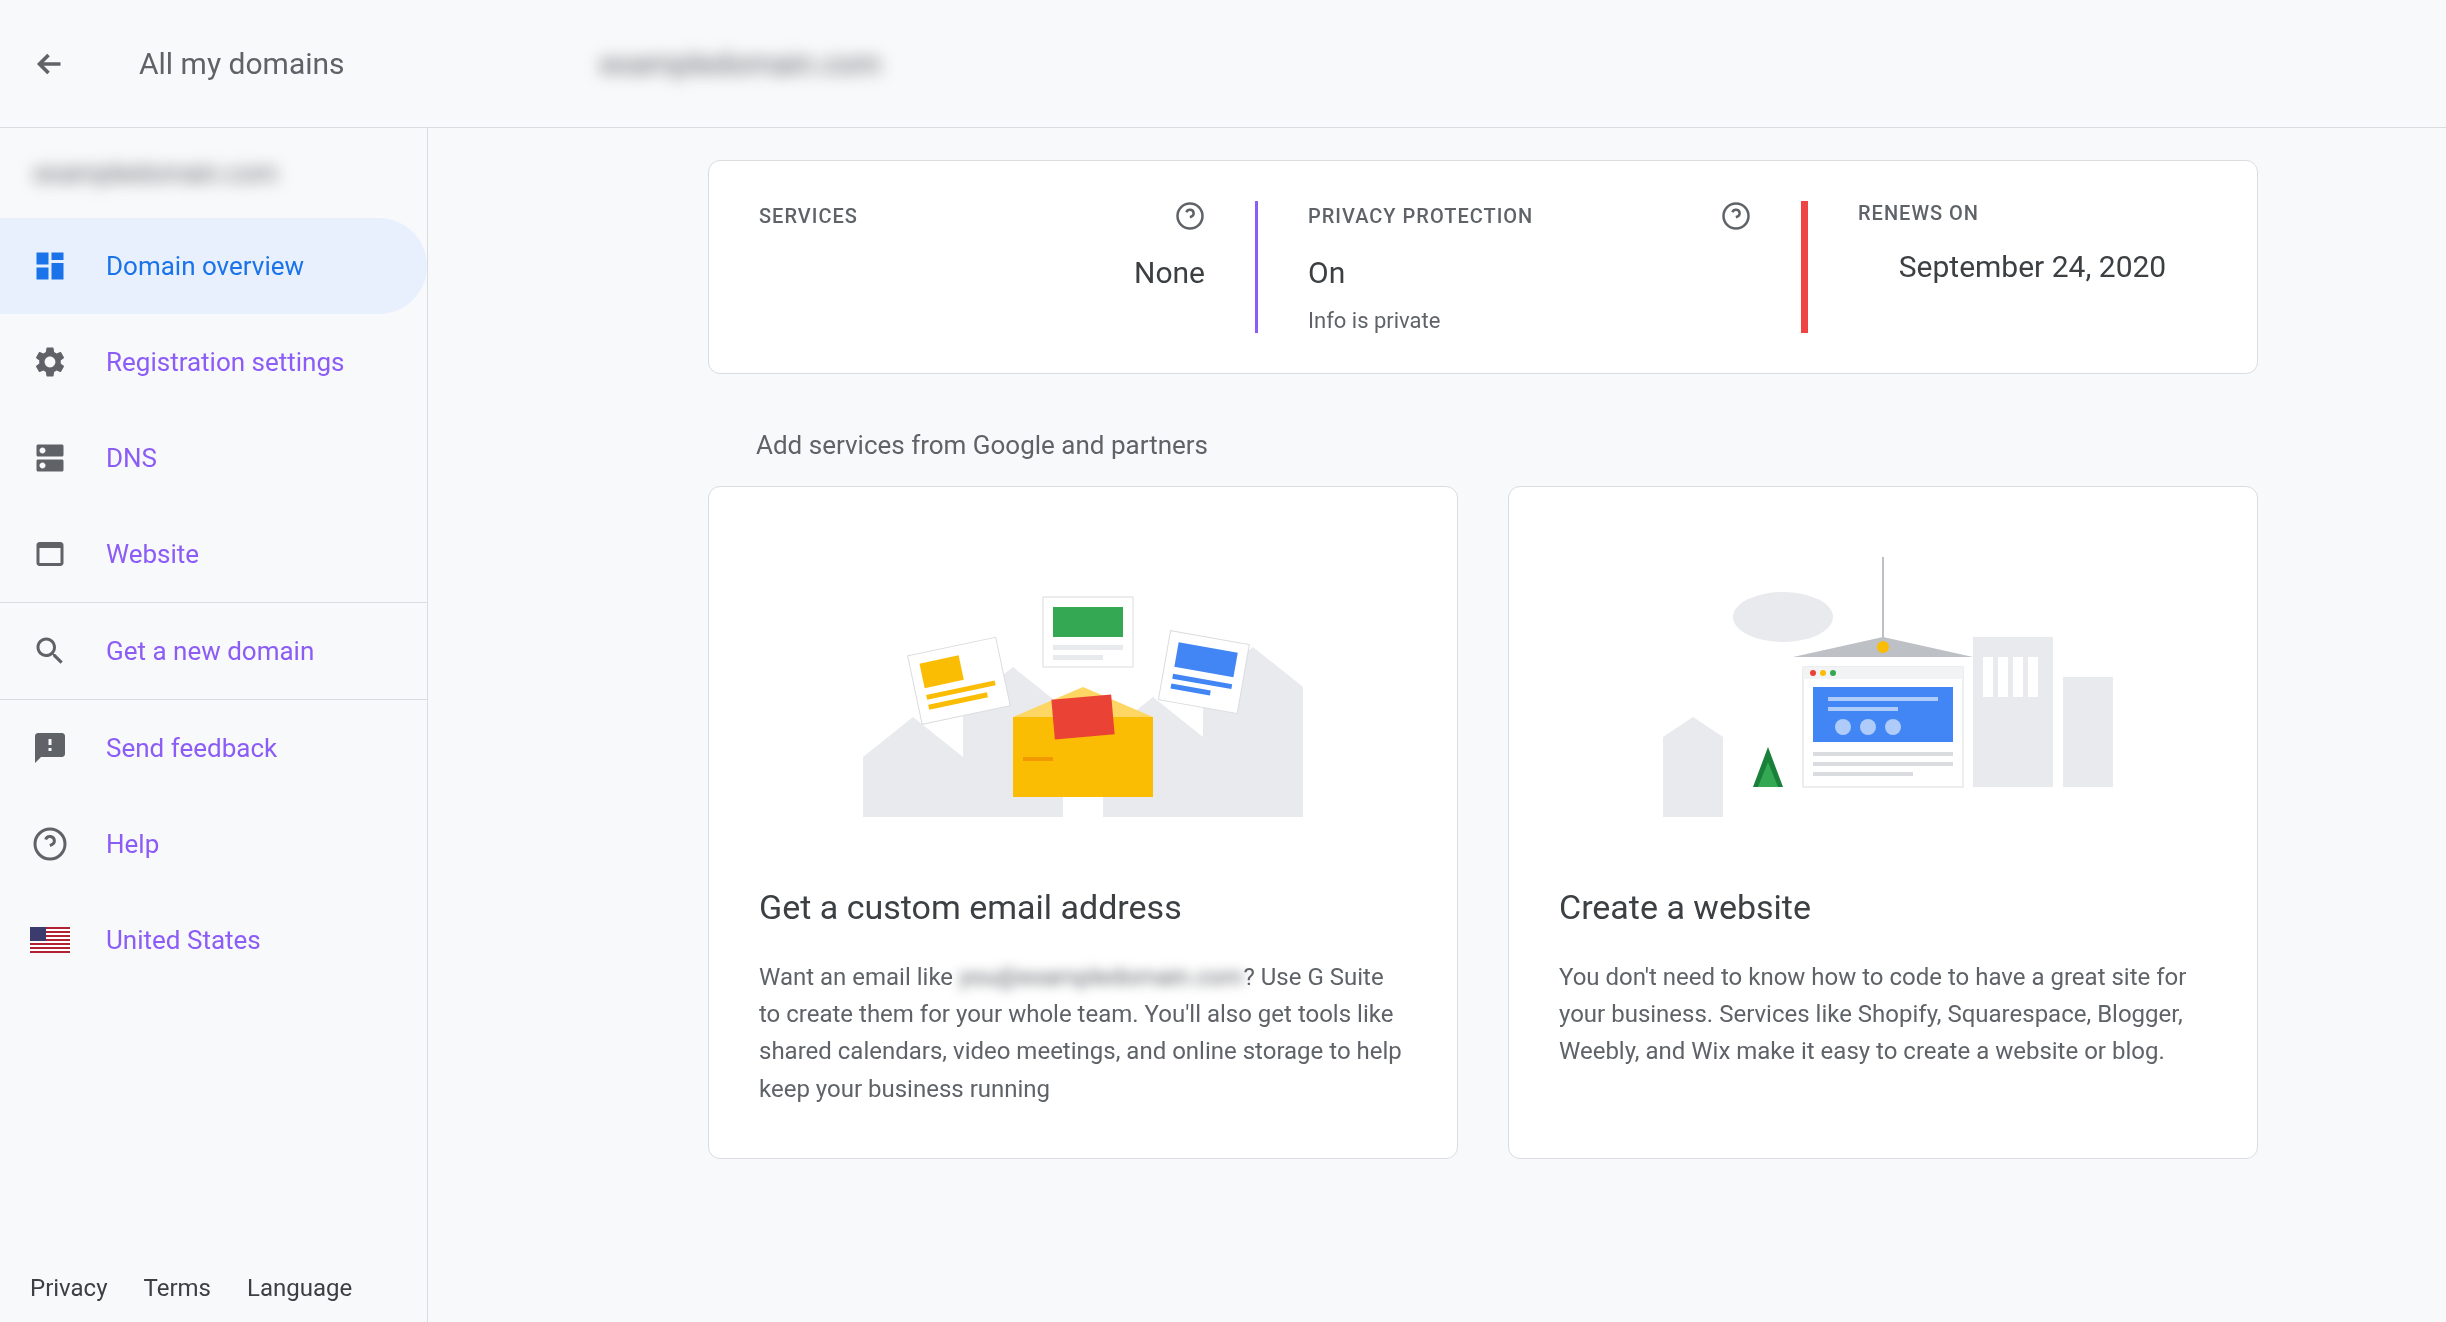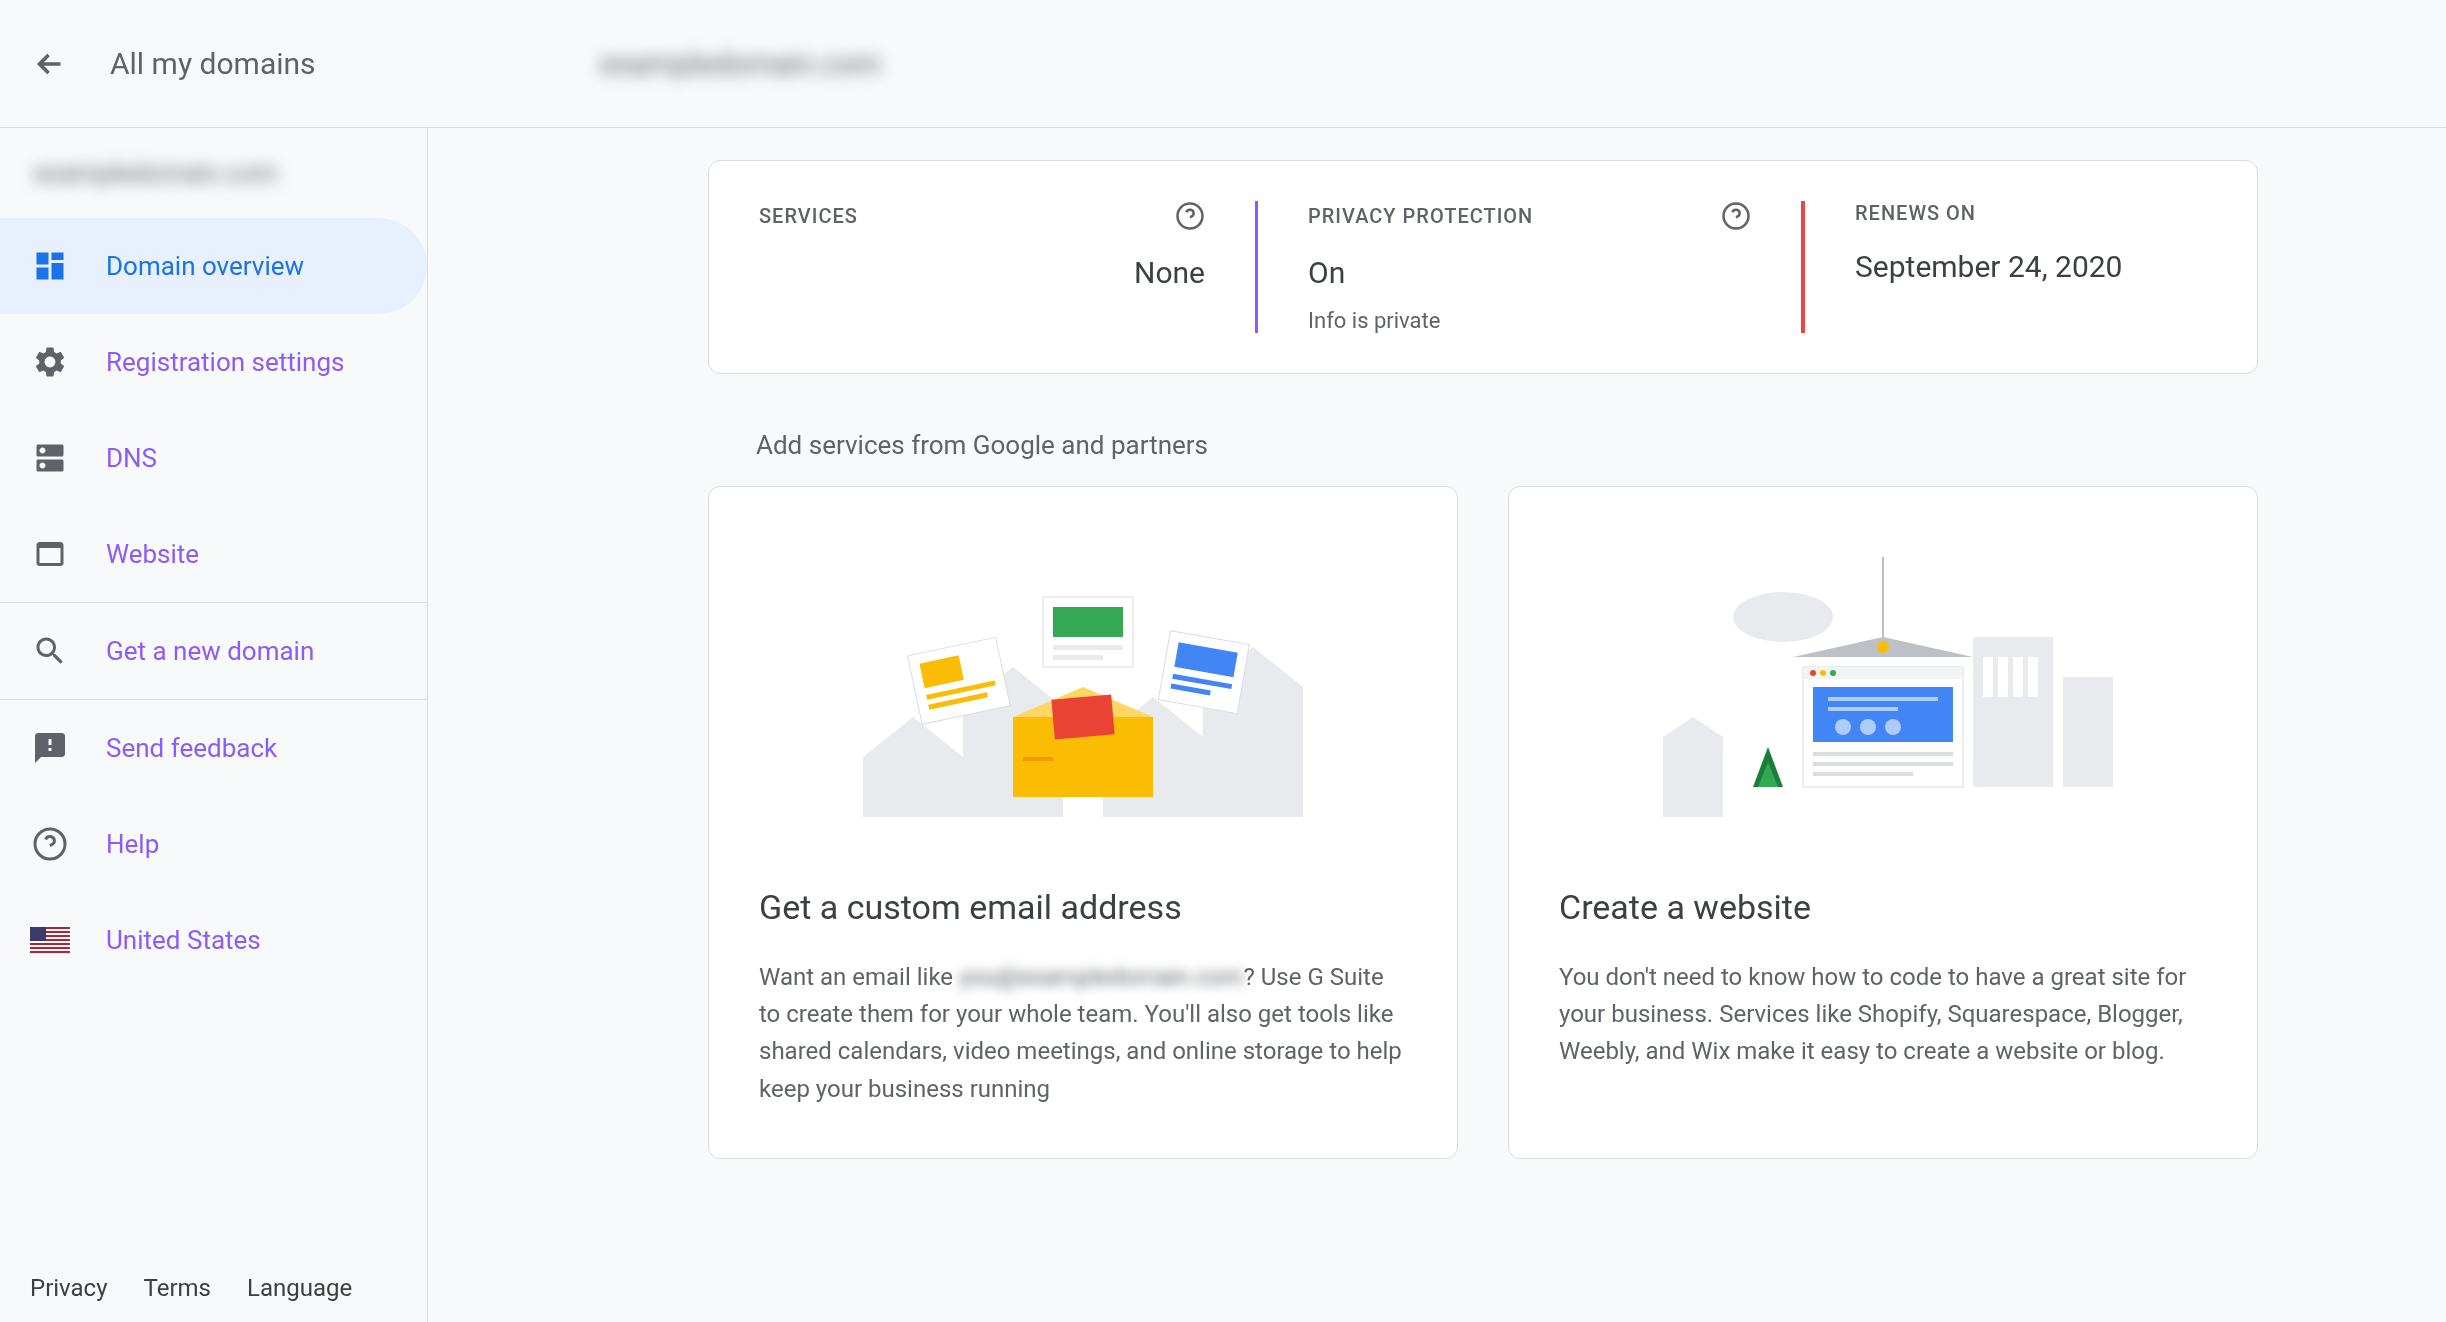--- a/index.html
+++ b/index.html
@@ -1,20 +1,20 @@
 <!DOCTYPE html>
 <html><head>
 <meta charset="utf-8">
 <style>
 * { box-sizing: border-box; margin: 0; padding: 0; }
 body { font-family: 'Google Sans', Roboto, Arial, sans-serif; background: #f8f9fa; color: #202124; width: 2446px; height: 1322px; overflow: hidden; }
 
 
 .header { display: flex; align-items: center; height: 128px; border-bottom: 1px solid #dadce0; }
-.header-left { display: flex; align-items: center; width: 528px; padding-left: 30px; }
+.header-left { display: flex; align-items: center; width: 528px; padding-left: 30px; gap: 29px; }
 .back-arrow { width: 40px; height: 40px; color: #5f6368; display: flex; align-items: center; justify-content: center; cursor: pointer; }
 .header-title { font-size: 30px; color: #5f6368; margin-left: 40px; }
 .header-domain { font-size: 30px; color: #5f6368; filter: blur(8px); margin-left: 72px; }
 
 
 .sidebar { position: absolute; left: 0; top: 128px; width: 428px; height: calc(100% - 128px); border-right: 1px solid #dadce0; }
 .sidebar-domain { padding: 30px 30px 30px 34px; font-size: 26px; color: #5f6368; filter: blur(8px); }
 .nav-item { display: flex; align-items: center; height: 96px; padding-left: 30px; cursor: pointer; border-top-right-radius: 48px; border-bottom-right-radius: 48px; margin-right: 0; }
 .nav-item.active { background: #e8f0fe; }
 .nav-item.active .nav-label { color: #1a73e8; }
@@ -27,21 +27,21 @@
 .footer-links { position: absolute; bottom: 20px; left: 30px; display: flex; gap: 36px; }
 .footer-link { font-size: 24px; color: #3c4043; cursor: pointer; }
 
 
 .main { position: absolute; left: 528px; top: 128px; right: 0; bottom: 0; padding: 32px 0 0 0; overflow: hidden; }
 
 .summary-card { background: #fff; border: 1px solid #dadce0; border-radius: 12px; margin: 0 188px 0 180px; display: flex; padding: 40px 0; }
 .summary-col { padding: 0 50px; position: relative; }
 .summary-col:nth-child(1) { flex: 0 0 546px; text-align: right; }
 .summary-col:nth-child(2) { flex: 0 0 546px; border-left: 3px solid #8b5cf6; }
-.summary-col:nth-child(3) { flex: 1; border-left: 4px solid #ef4444; }
+.summary-col:nth-child(3) { flex: 1; border-left: 7px solid #ef4444; text-align: center; }
 .summary-label-row { display: flex; align-items: center; justify-content: space-between; }
 .summary-label { font-size: 20px; letter-spacing: 1px; color: #5f6368; font-weight: 500; }
 .help-icon { width: 30px; height: 30px; color: #5f6368; cursor: pointer; }
 .summary-value { font-size: 30px; color: #3c4043; margin-top: 24px; }
 .summary-sub { font-size: 22px; color: #5f6368; margin-top: 18px; }
 
 .section-title { font-size: 26px; color: #5f6368; margin: 56px 0 26px 228px; }
 
 .cards-row { display: flex; gap: 50px; margin-left: 180px; margin-right: 188px; }
 .service-card { background: #fff; border: 1px solid #dadce0; border-radius: 12px; flex: 1; padding: 40px 50px 50px 50px; }

